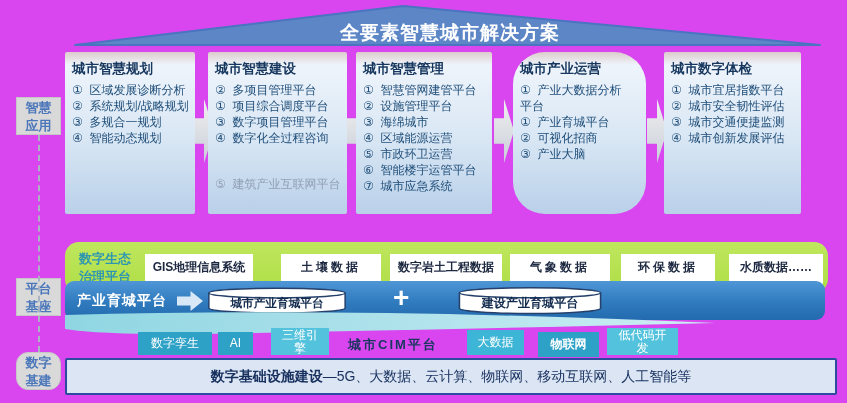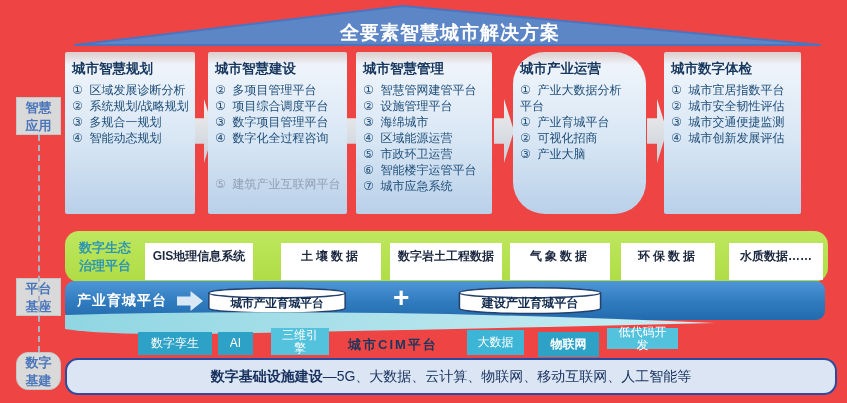--- a/index.html
+++ b/index.html
@@ -1,18 +1,18 @@
 <!DOCTYPE html>
 <html><head>
 <meta charset="utf-8">
 <style>
   html,body{margin:0;padding:0;background:#fff;}
   #stage{
     position:relative;width:847px;height:403px;overflow:hidden;
-    font-family:"Liberation Sans","DejaVu Sans",sans-serif;background:#ef4444;
+    font-family:"Liberation Sans","DejaVu Sans",sans-serif;background:#d946ef;
   }
   
   #roof-svg{position:absolute;left:0;top:0;width:847px;height:50px;}
   .roof-title{
     position:absolute;left:322px;top:20px;width:256px;text-align:center;
     font-size:19px;font-weight:bold;color:#ffffff;letter-spacing:1px;white-space:nowrap;
   }
   
   .rail-box{
     position:absolute;left:16px;width:45px;height:38px;background:#d9d9d9;
@@ -36,21 +36,21 @@
   .col-item{font-size:12px;color:#1f4e79;line-height:16px;white-space:pre-wrap;}
   .col-item.muted{color:#90a0b6;margin-top:30px;}
   .col-arrow{
     position:absolute;top:99px;width:20px;height:64px;
     background:linear-gradient(180deg,#f0f0f0,#c9cfd8);
     clip-path:polygon(0 30%,50% 30%,50% 0,100% 50%,50% 100%,50% 70%,0 70%);
   }
   .ca-1{left:194px;} .ca-2{left:347px;} .ca-3{left:494px;} .ca-4{left:647px;}
   
   #eco-row{
-    position:absolute;left:65px;top:231px;width:763px;height:51px;
+    position:absolute;left:65px;top:242px;width:763px;height:51px;
     background:linear-gradient(180deg,#bfe75e,#aedd45);border-radius:14px;
   }
   #eco-label{
     position:absolute;left:14px;top:8px;font-size:13px;font-weight:bold;color:#2f96b2;
     line-height:18px;white-space:pre-line;
   }
   .eco-box{
     position:absolute;top:12px;height:37px;background:#ffffff;box-sizing:border-box;
     color:#1c2740;font-size:12px;font-weight:bold;text-align:center;line-height:27px;white-space:nowrap;
   }
@@ -75,29 +75,29 @@
   
   .tech-btn{
     position:absolute;color:#ffffff;font-size:12px;text-align:center;white-space:pre-line;
     display:flex;align-items:center;justify-content:center;line-height:13px;box-sizing:border-box;
   }
   .tb-0{left:138px;top:332px;width:74px;height:23px;background:#2ea2c6;}
   .tb-1{left:218px;top:332px;width:35px;height:23px;background:#2ea2c6;}
   .tb-2{left:271px;top:328px;width:58px;height:27px;background:#53c2dc;}
   .tb-3{left:467px;top:330px;width:57px;height:25px;background:#3db5d6;}
   .tb-4{left:538px;top:332px;width:61px;height:25px;background:#2ea2c6;font-weight:bold;}
-  .tb-5{left:607px;top:328px;width:71px;height:21px;background:#53c2dc;}
+  .tb-5{left:607px;top:328px;width:71px;height:27px;background:#53c2dc;}
   #cim-label{
     position:absolute;left:348px;top:336px;font-size:13px;font-weight:bold;color:#17375e;
     letter-spacing:2px;white-space:nowrap;
   }
   
   #infra-bar{
     position:absolute;left:65px;top:358px;width:772px;height:37px;box-sizing:border-box;
-    background:#dbe5f3;border:2px solid #2c4a9e;border-radius:13px;
+    background:#dbe5f3;border:2px solid #2c4a9e;border-radius:2px;
     display:flex;align-items:center;justify-content:center;
     font-size:14px;color:#17305e;white-space:nowrap;
   }
   #infra-bar .b{font-weight:bold;}
 </style>
 </head>
 <body>
 
 <div id="stage">
 

